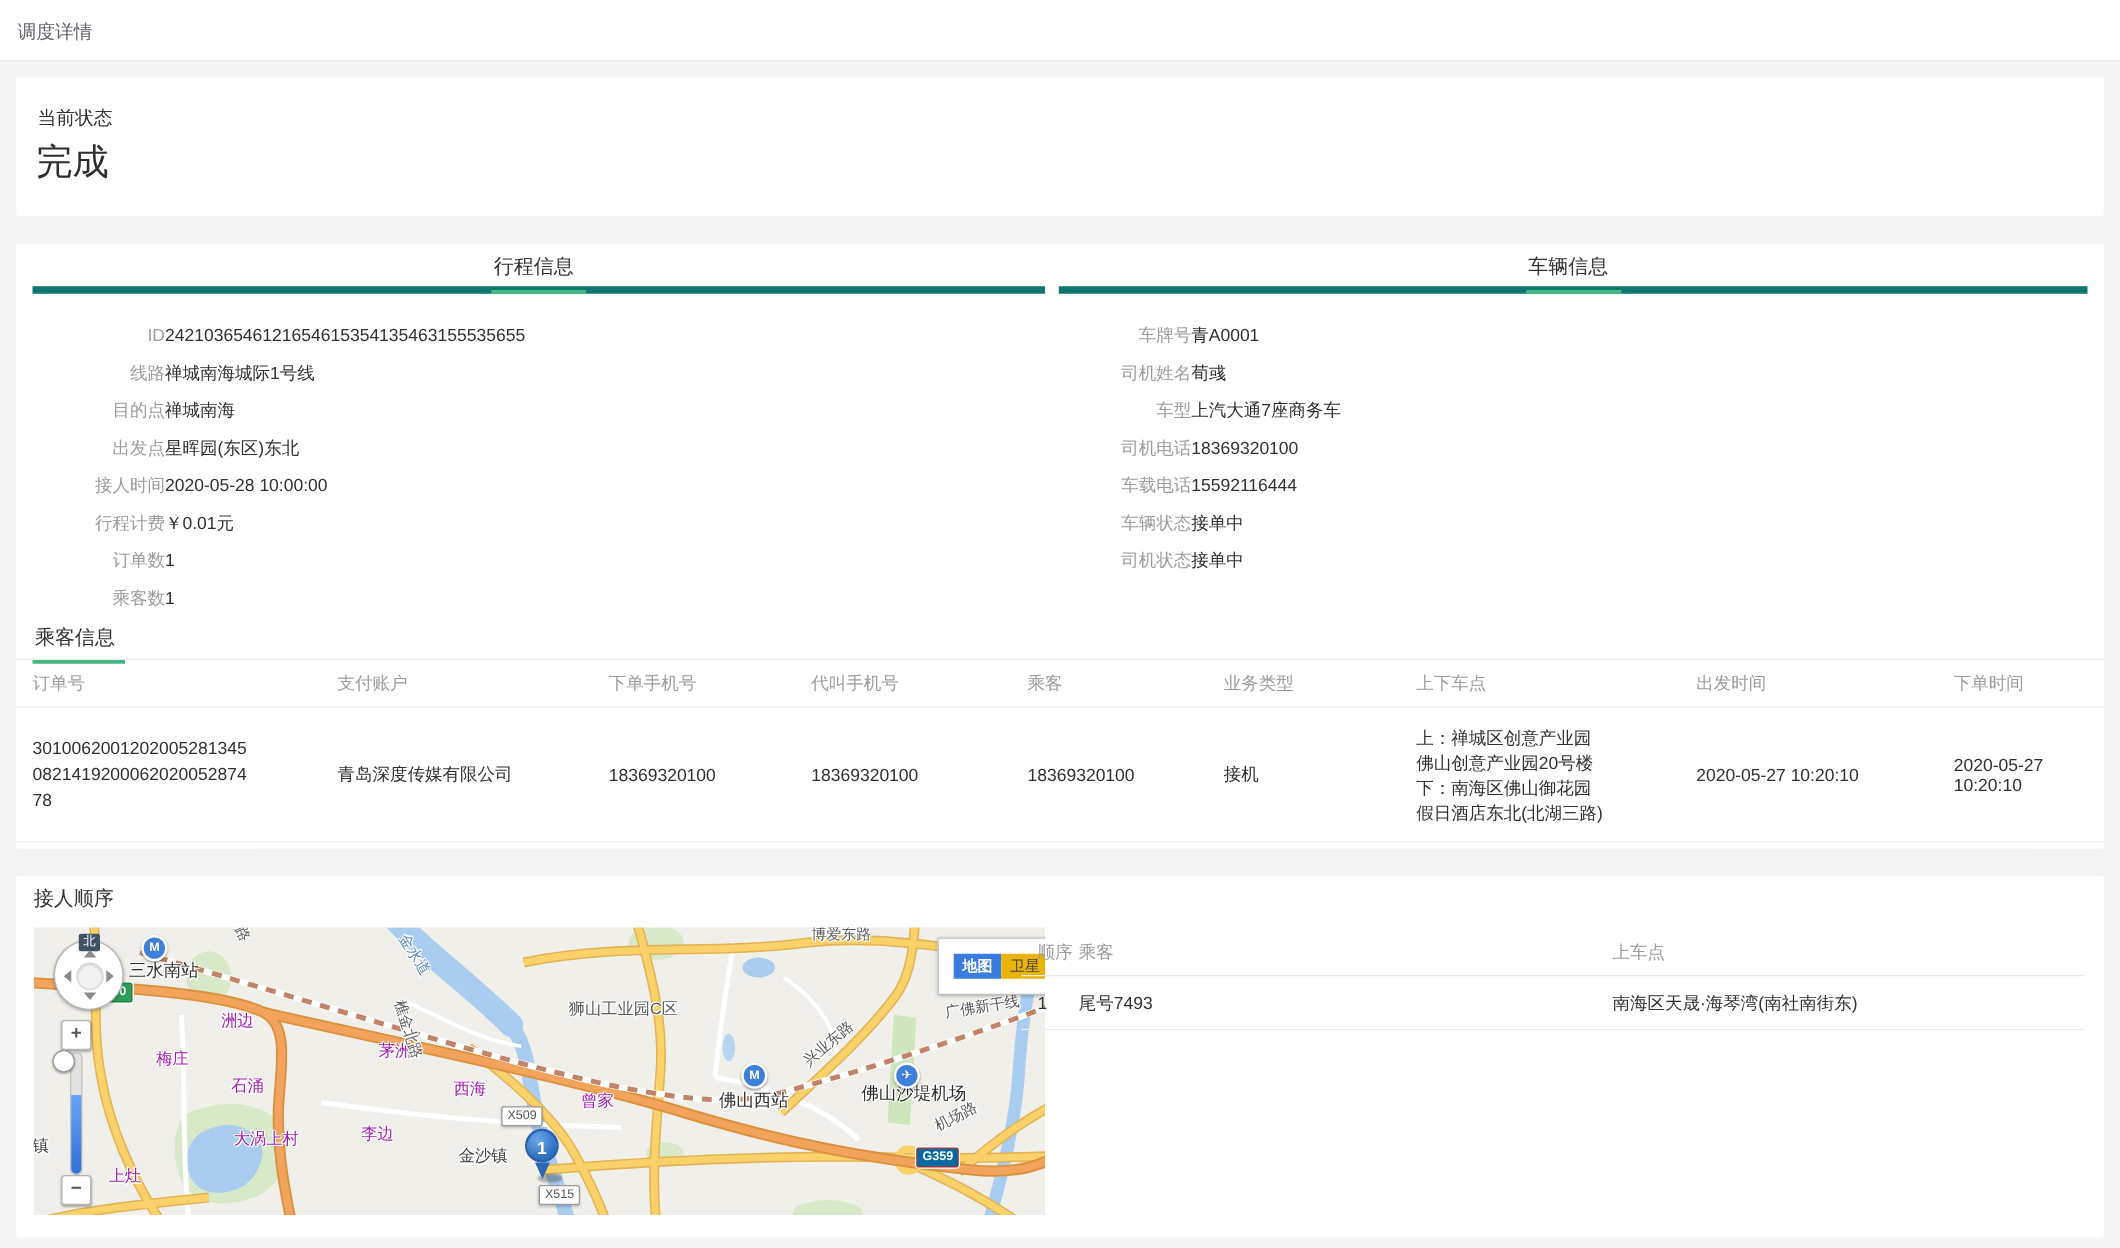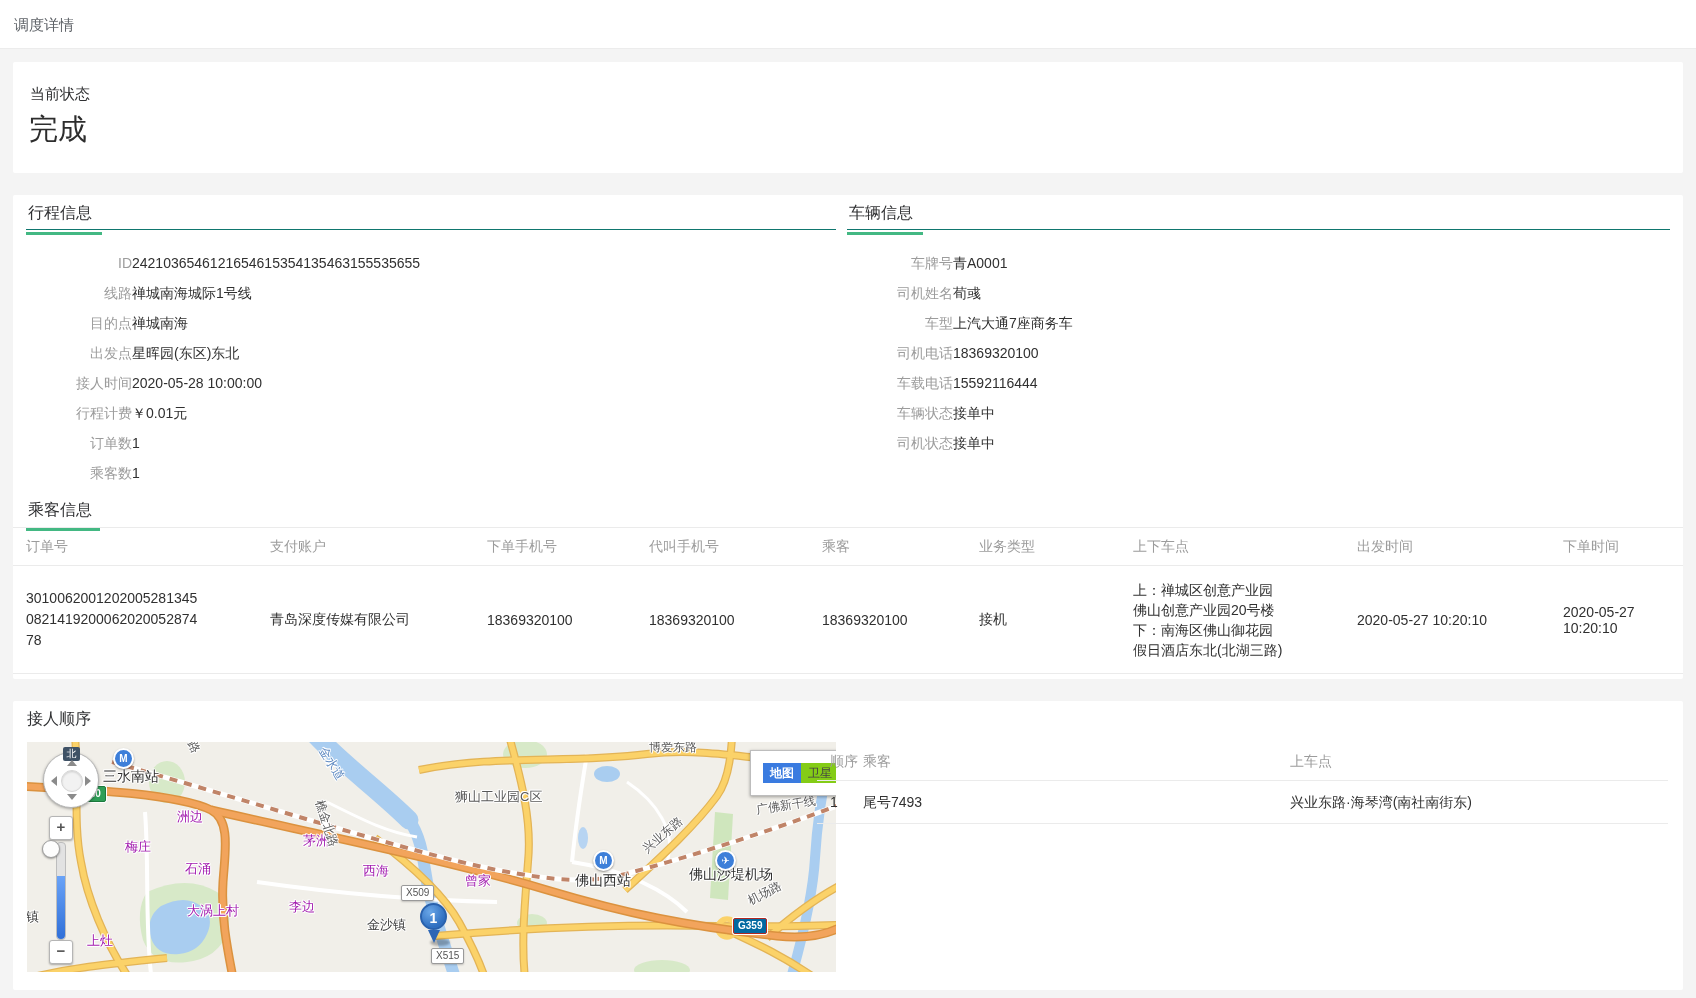--- a/index.html
+++ b/index.html
@@ -17,21 +17,21 @@
   #card-status{top:62px;height:111px;}
   #card-info{top:195px;height:484px;}
   #card-pickup{top:701px;height:289px;}
   
   .status-label{position:absolute;left:17px;top:23px;font-size:15px;color:#303133;}
   .status-value{position:absolute;left:16px;top:48px;font-size:29px;color:#2d2d2d;}
   
   .info-col{position:absolute;top:8px;}
   .info-col.left{left:13px;width:810px;}
   .info-col.right{left:834px;width:823px;}
-  .tab-row{height:26px;border-bottom:1px solid #0f766e;}
+  .tab-row{height:26px;border-bottom:6px solid #0f766e;text-align:center;}
   .tab{display:inline-block;font-size:16px;color:#303133;padding:0 10px 8px 2px;border-bottom:3px solid #43b883;}
   .kv-list{margin-top:18px;text-align:right;}
   .kv-row{display:flex;height:30px;line-height:30px;font-size:14px;}
   .kv-label{width:90px;padding-left:16px;color:#9c9c9c;flex:none;}
   .kv-value{color:#303030;}
   
   .psec{position:absolute;left:0;right:0;top:299px;}
   .psec-header{border-bottom:1px solid #ebebeb;padding:6px 0 0 13px;height:27px;}
   .ptab{display:inline-block;font-size:16px;color:#303133;padding:0 8px 7px 2px;border-bottom:3px solid #43b883;margin-bottom:-1px;}
   .pgrid{display:grid;grid-template-columns:244px 217px 162px 173px 157px 154px 224px 206px 120px;padding-left:13px;}
@@ -83,21 +83,21 @@
   .zoomctl{position:absolute;left:20px;top:74px;width:28px;}
   .zoom-btn{position:absolute;left:2px;width:22px;height:22px;background:#fff;border:1px solid #b5b5b5;border-radius:3px;
     box-shadow:0 1px 2px rgba(0,0,0,.3);color:#555;font-size:15px;font-weight:bold;text-align:center;line-height:20px;}
   .zoom-plus{top:0;}
   .zoom-minus{top:124px;}
   .zoom-track{position:absolute;left:9px;top:26px;width:8px;height:96px;background:#e2e2e2;border:1px solid #bdbdbd;border-radius:4px;}
   .zoom-fill{position:absolute;left:0;right:0;top:33px;bottom:0;background:linear-gradient(#6aa3f8,#2f6fd8);border-radius:0 0 4px 4px;}
   .zoom-handle{position:absolute;left:-5px;top:24px;width:16px;height:16px;background:#fdfdfd;border:1px solid #9e9e9e;border-radius:50%;box-shadow:0 1px 2px rgba(0,0,0,.35);}
   
   .maptype{position:absolute;left:723px;top:8px;display:flex;background:#fff;padding:12px;box-shadow:0 1px 3px rgba(0,0,0,.35);border:1px solid #bdbdbd;}
-  .maptype-btn{width:38px;height:20px;line-height:20px;text-align:center;font-size:12px;color:#444;background:#84cc16;}
+  .maptype-btn{width:38px;height:20px;line-height:20px;text-align:center;font-size:12px;color:#444;background:#eab308;}
   .maptype-btn.active{background:#3a7be0;color:#fff;font-weight:bold;}
 </style>
 </head>
 <body>
 
 <div class="topbar">
   <div class="topbar-title">调度详情</div>
 </div>
 
 <div class="card" id="card-status">
@@ -296,21 +296,21 @@
         <div class="mlabel place" style="left: 98px; top: 96px;">梅庄</div>
         <div class="mlabel place" style="left: 158px; top: 118px;">石涌</div>
         <div class="mlabel place" style="left: 276px; top: 90px;">茅洲</div>
         <div class="mlabel place" style="left: 336px; top: 120px;">西海</div>
         <div class="mlabel place" style="left: 262px; top: 156px;">李边</div>
         <div class="mlabel place" style="left: 160px; top: 160px;">大涡上村</div>
         <div class="mlabel place" style="left: 60px; top: 190px;">上灶</div>
         <div class="mlabel town" style="left: -14px; top: 166px;">泥镇</div>
         <div class="mlabel town" style="left: 340px; top: 174px;">金沙镇</div>
         <div class="mlabel place" style="left: 438px; top: 130px;">曾家</div>
-        <div class="mlabel district" style="left: 428px; top: 46px;">狮山工业园C区</div>
+        <div class="mlabel district" style="left: 428px; top: 56px;">狮山工业园C区</div>
         <div class="mlabel road" style="left: 300px; top: 56px; transform: rotate(72deg);">樵金北路</div>
         <div class="mlabel road" style="left: 612px; top: 102px; transform: rotate(-40deg);">兴业东路</div>
         <div class="mlabel station" style="left: 548px; top: 130px;">佛山西站</div>
         <div class="mlabel station" style="left: 662px; top: 124px;">佛山沙堤机场</div>
         <div class="mlabel road" style="left: 718px; top: 152px; transform: rotate(-27deg);">机场路</div>
         <div class="mlabel road" style="left: 728px; top: 60px; transform: rotate(-9deg);">广佛新干线</div>
         <div class="mlabel town" style="left: 784px; top: 24px;">大沥</div>
         <div class="micon" style="left: 86px; top: 6px;">M</div>
         <div class="micon" style="left: 566px; top: 108px;">M</div>
         <div class="micon" style="left: 688px; top: 108px;">✈</div>
@@ -353,16 +353,16 @@
 
   <div class="gtable">
     <div class="ggrid gtable-header">
       <div>顺序</div>
       <div>乘客</div>
       <div>上车点</div>
     </div>
     <div class="ggrid gtable-row">
       <div>1</div>
       <div>尾号7493</div>
-      <div>兴业东路·海琴湾(南社南街东)</div>
+      <div>南海区天晟·海琴湾(南社南街东)</div>
     </div>
   </div>
 </div>
 
 </body></html>

